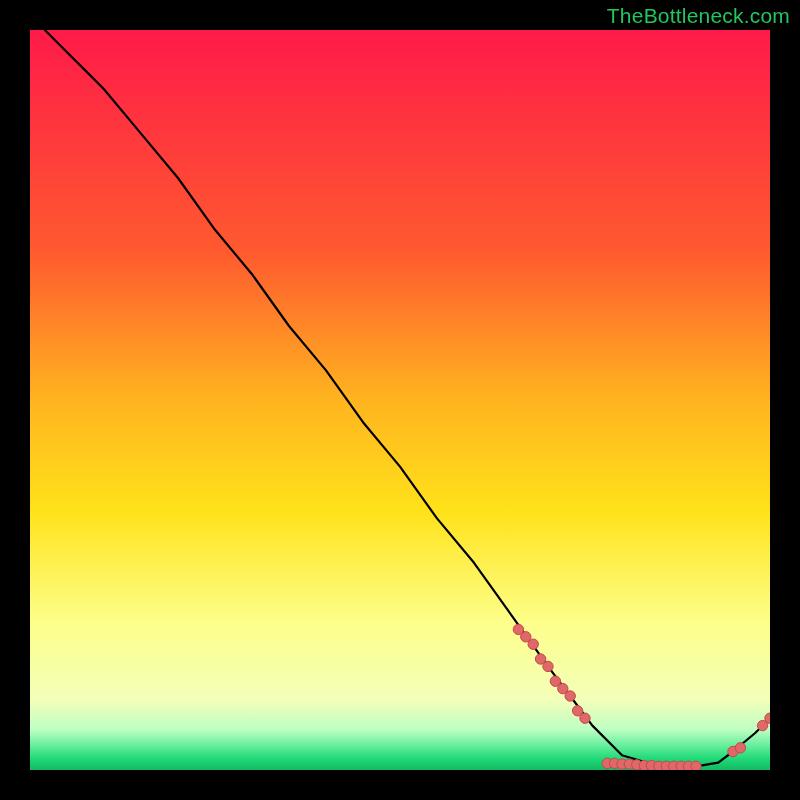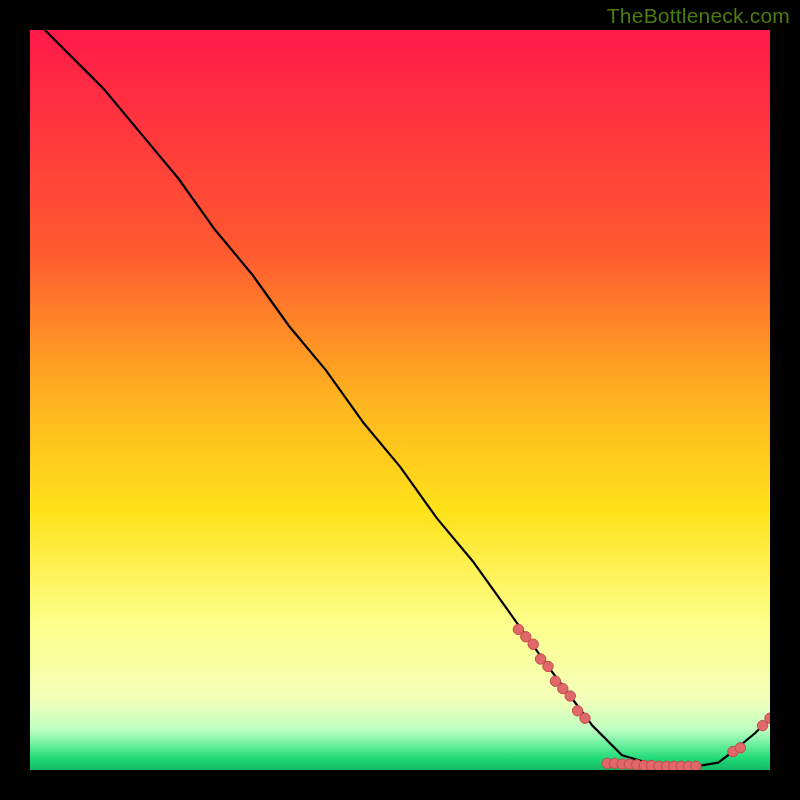--- a/index.html
+++ b/index.html
@@ -14,21 +14,21 @@
   .frame {
     position: relative;
     width: 800px;
     height: 800px;
     background: #000;
   }
   .watermark {
     position: absolute;
     top: 4px;
     right: 10px;
-    color: #4d7c0f;
+    color: #22c55e;
     font-size: 21px;
     font-weight: 500;
     letter-spacing: 0.2px;
     z-index: 5;
   }
   .plot-wrap {
     position: absolute;
     
     left: 30px;
     top: 30px;

